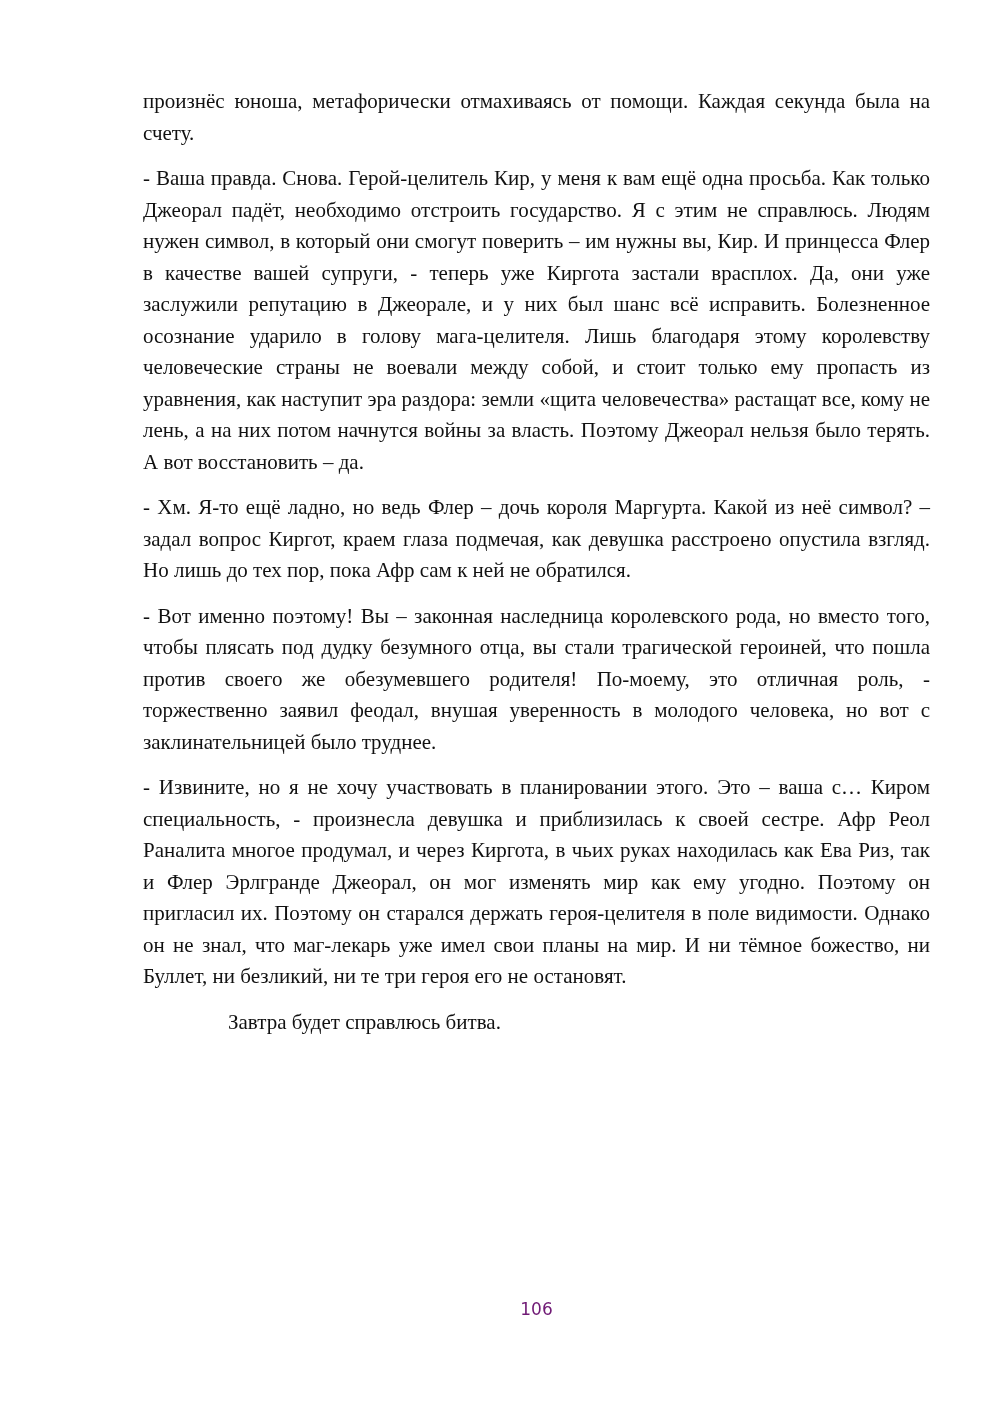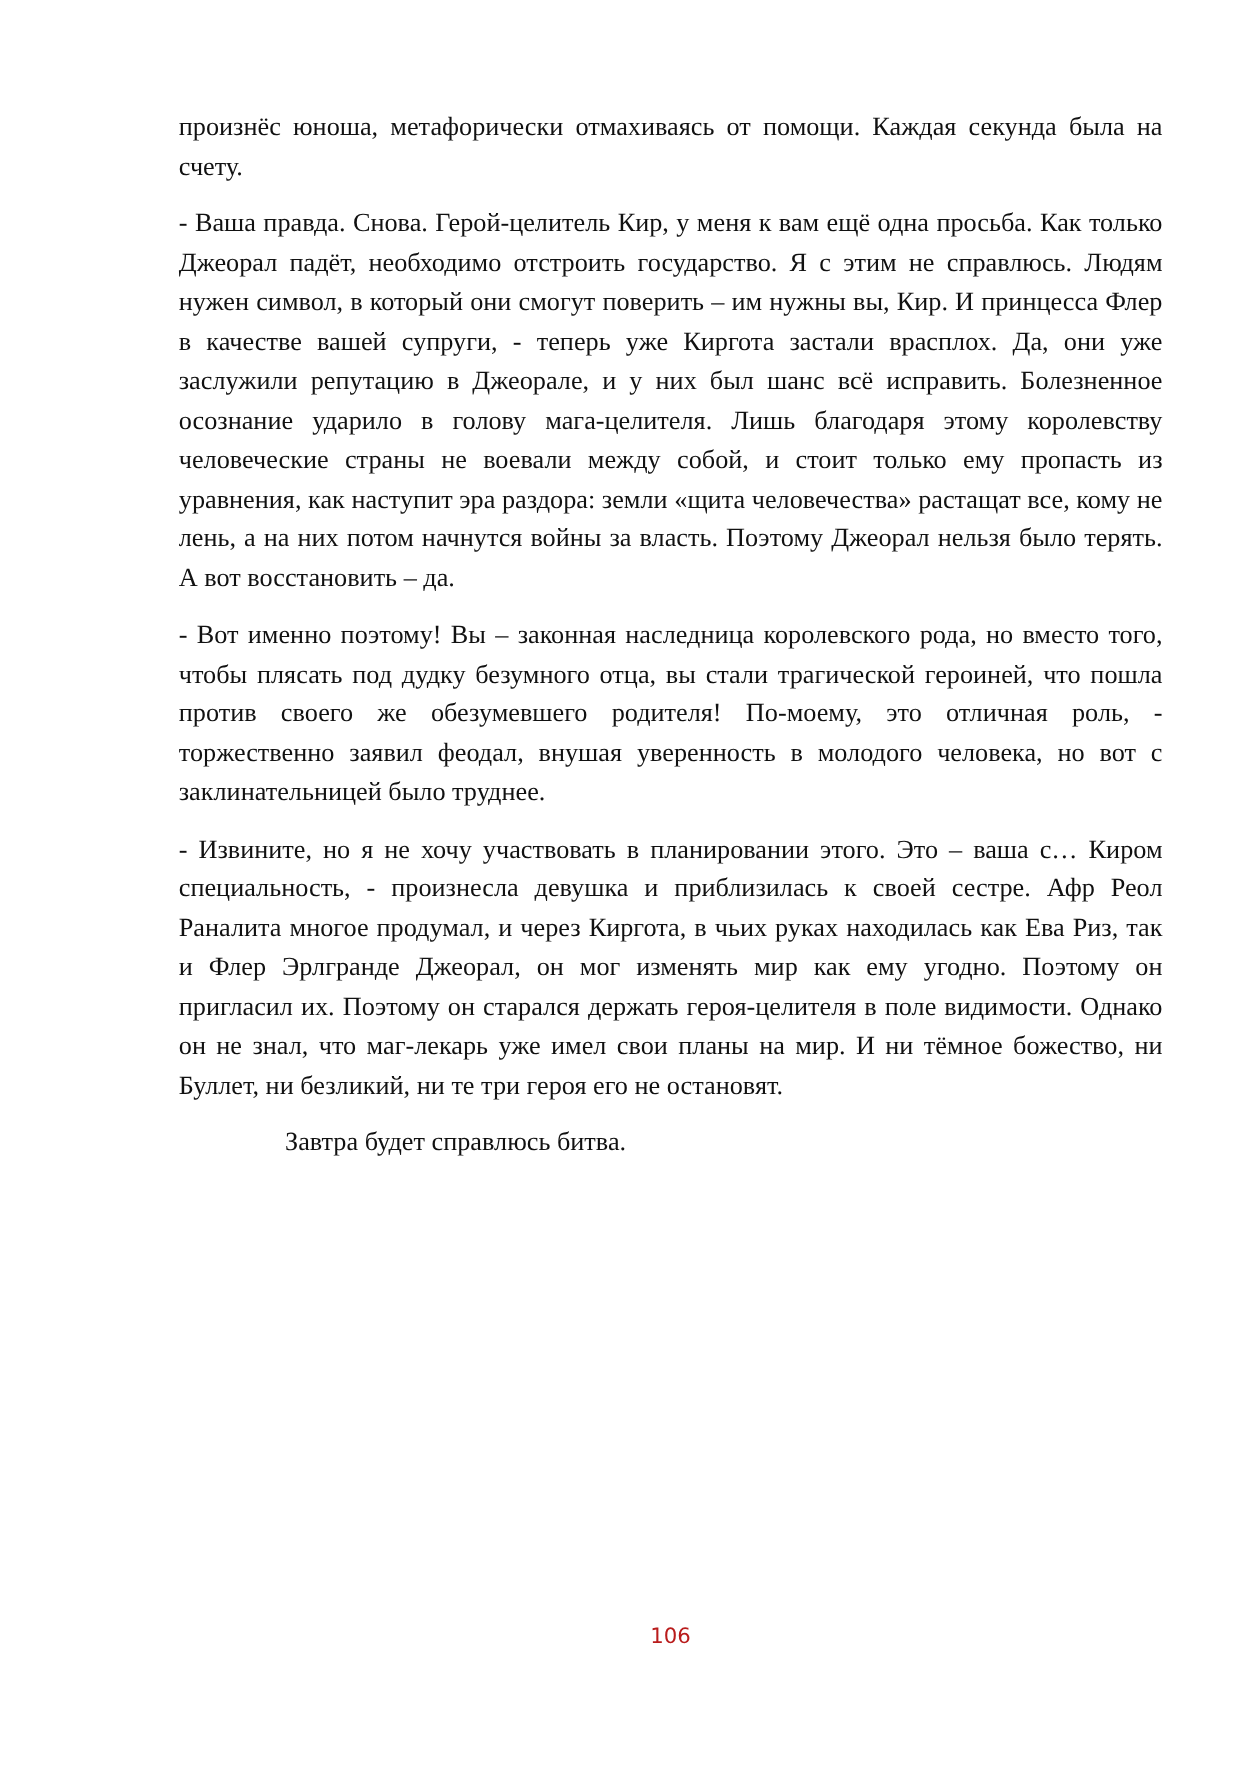--- a/index.html
+++ b/index.html
@@ -42,28 +42,29 @@
     text-align: left;
   }
   .page-number {
     position: absolute;
     top: 1299px;
     left: 143px;
     width: 787px;
     text-align: center;
     font-family: "DejaVu Sans", sans-serif;
     font-size: 17px;
-    color: #b91c1c;
+    color: #701a75;
   }
 </style>
 </head>
 <body>
 
 <div class="page">
   <div class="content">
     <p>произнёс юноша, метафорически отмахиваясь от помощи. Каждая секунда была на счету.</p>
     <p>- Ваша правда. Снова. Герой-целитель Кир, у меня к вам ещё одна просьба. Как только Джеорал падёт, необходимо отстроить государство. Я с этим не справлюсь. Людям нужен символ, в который они смогут поверить – им нужны вы, Кир. И принцесса Флер в качестве вашей супруги, - теперь уже Киргота застали врасплох. Да, они уже заслужили репутацию в Джеорале, и у них был шанс всё исправить. Болезненное осознание ударило в голову мага-целителя. Лишь благодаря этому королевству человеческие страны не воевали между собой, и стоит только ему пропасть из уравнения, как наступит эра раздора: земли «щита человечества» растащат все, кому не лень, а на них потом начнутся войны за власть. Поэтому Джеорал нельзя было терять. А вот восстановить – да.</p>
+    <p>- Хм. Я-то ещё ладно, но ведь Флер – дочь короля Маргурта. Какой из неё символ? – задал вопрос Киргот, краем глаза подмечая, как девушка расстроено опустила взгляд. Но лишь до тех пор, пока Афр сам к ней не обратился.</p>
     <p>- Вот именно поэтому! Вы – законная наследница королевского рода, но вместо того, чтобы плясать под дудку безумного отца, вы стали трагической героиней, что пошла против своего же обезумевшего родителя! По-моему, это отличная роль, - торжественно заявил феодал, внушая уверенность в молодого человека, но вот с заклинательницей было труднее.</p>
     <p>- Извините, но я не хочу участвовать в планировании этого. Это – ваша с… Киром специальность, - произнесла девушка и приблизилась к своей сестре. Афр Реол Раналита многое продумал, и через Киргота, в чьих руках находилась как Ева Риз, так и Флер Эрлгранде Джеорал, он мог изменять мир как ему угодно. Поэтому он пригласил их. Поэтому он старался держать героя-целителя в поле видимости. Однако он не знал, что маг-лекарь уже имел свои планы на мир. И ни тёмное божество, ни Буллет, ни безликий, ни те три героя его не остановят.</p>
     <p class="indented">Завтра будет справлюсь битва.</p>
   </div>
   <div class="page-number">106</div>
 </div>
 
 </body></html>

